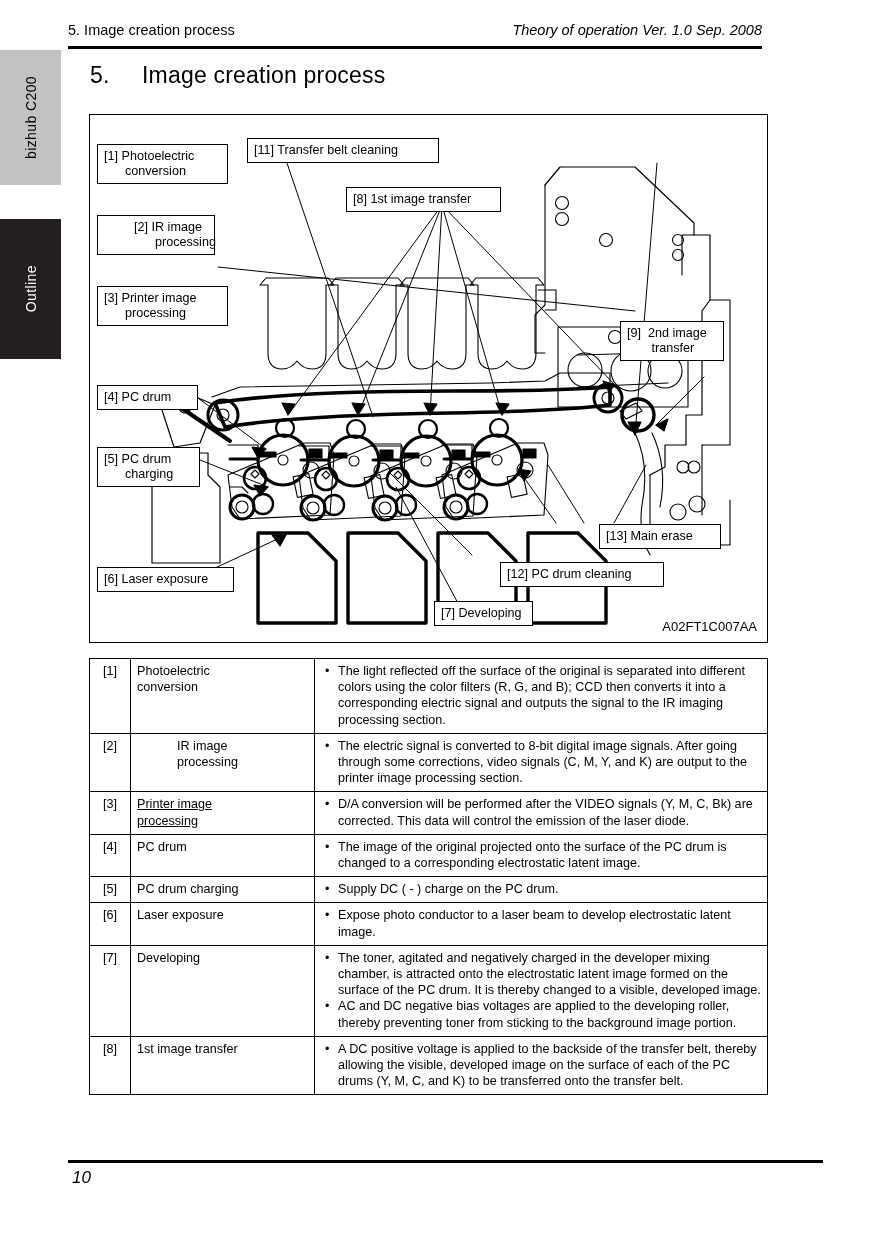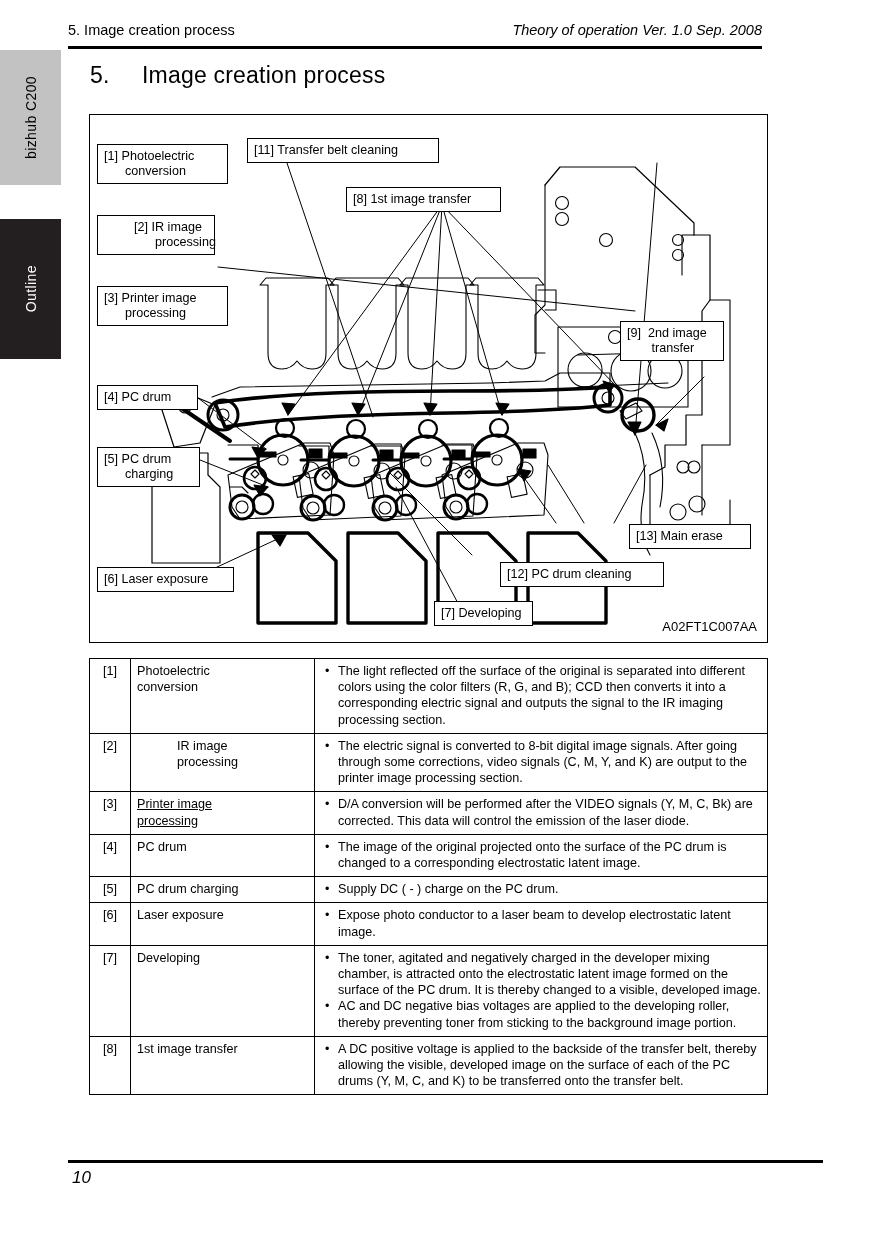--- a/index.html
+++ b/index.html
@@ -418,21 +418,21 @@
   <div class="callout" style="left:7px;  top:270px; width:101px;">[4] PC drum</div>
   <div class="callout" style="left:7px;  top:332px; width:103px;">[5] PC drum
       charging</div>
   <div class="callout" style="left:7px;  top:452px; width:137px;">[6] Laser exposure</div>
   <div class="callout" style="left:344px; top:486px; width:99px;">[7] Developing</div>
   <div class="callout" style="left:256px; top:72px;  width:155px;">[8] 1st image transfer</div>
   <div class="callout" style="left:530px; top:206px; width:104px;">[9]  2nd image
        transfer</div>
   <div class="callout" style="left:157px; top:23px;  width:192px;">[11] Transfer belt cleaning</div>
   <div class="callout" style="left:410px; top:447px; width:164px;">[12] PC drum cleaning</div>
-  <div class="callout" style="left:509px; top:409px; width:122px;margin-left:30px;">[13] Main erase</div>
+  <div class="callout" style="left:509px; top:409px; width:122px;">[13] Main erase</div>
 
   <div id="fig-id">A02FT1C007AA</div>
 </div>
 
 <table id="desc-table">
   <tbody>
     <tr>
       <td class="c-num">[1]</td>
       <td class="c-name" style="white-space:pre-line;">Photoelectric
 conversion</td>

